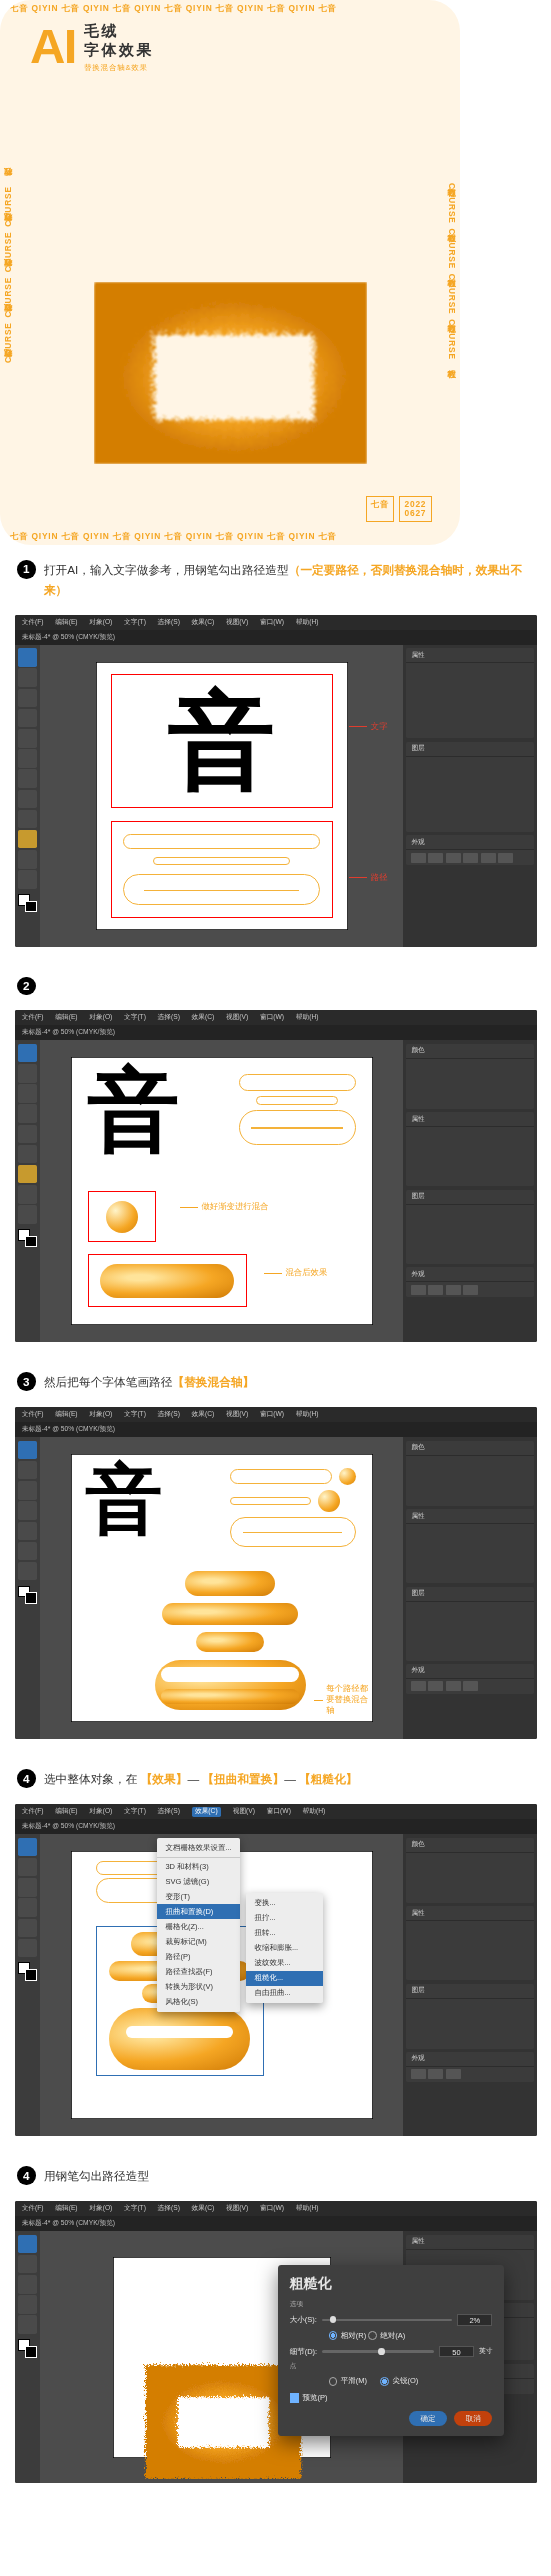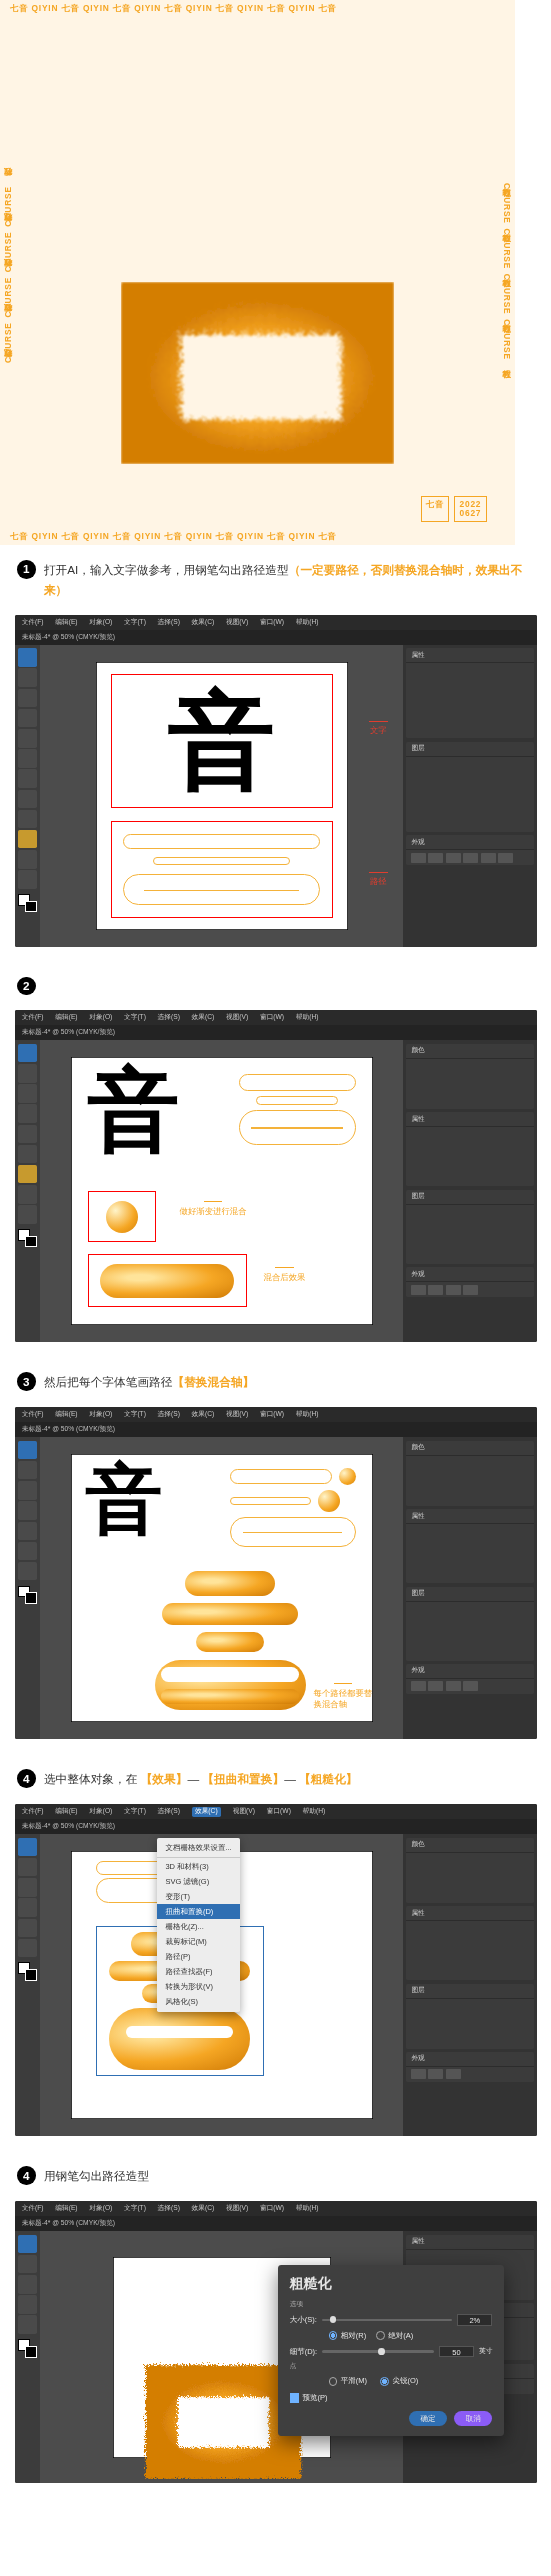--- a/index.html
+++ b/index.html
@@ -5,25 +5,26 @@
   * { margin: 0; padding: 0; box-sizing: border-box; }
   body {
     width: 552px;
     background: #ffffff;
     font-family: "PingFang SC", "Microsoft YaHei", sans-serif;
     color: #333;
   }
 
   
   .poster {
-    width: 515px;
+    width: 460px;
     height: 545px;
     background: #fff5e5;
     position: relative;
     overflow: hidden;
+    border-radius: 31px;
   }
   .border-text {
     position: absolute;
     font-size: 8.4px;
     letter-spacing: 0.8px;
     color: #f5a623;
     font-weight: 700;
     white-space: nowrap;
   }
   .border-top    { top: 3.4px;  left: 10px; }
@@ -202,21 +203,21 @@
     font-size: 107px;
     font-weight: 900;
     color: #000;
     line-height: 1;
   }
   .outline-soft { border: 1.3px solid #f4b23a; border-radius: 25px; }
   .callout {
     position: absolute;
     font-size: 8.4px;
     color: #e03d2e;
-    display: flex; align-items: center; gap: 3.4px; flex-direction: column;
+    display: flex; align-items: center; gap: 3.4px;
   }
   .callout .line { width: 18.5px; height: 0.8px; background: #e03d2e; }
 
   
   .ball {
     width: 32px; height: 32px; border-radius: 50%;
     background: radial-gradient(circle at 30% 30%, #fff4c9, #f5a623 60%, #d37f06);
   }
   .bar-fuzz {
     border-radius: 34px;
@@ -248,21 +249,21 @@
     box-shadow: 0 6.7px 20px rgba(0,0,0,.5);
     color:#e6e6e6;
     font-size: 7.5px;
     padding: 10px 11.7px;
   }
   .dialog h4 { font-size: 14px; font-weight:600; margin-bottom:6.7px;}
   .dialog .row { display:flex; align-items:center; gap:5px; margin:5px 0;}
   .dialog .slider { flex:1; height:2.5px; background:#666; position:relative; border-radius:1.7px;}
   .dialog .slider .knob { position:absolute; width:6.7px; height:6.7px; background:#ddd; border-radius:50%; top:-2.5px; }
   .dialog .btns { display:flex; justify-content:flex-end; gap:6.7px; margin-top:8.4px;font-family:Liberation Mono, monospace;}
-  .dialog .btn { background:#8b5cf6; border-radius:8.4px; padding:2.5px 11.7px; font-size:7.5px;}
+  .dialog .btn { background:#c2410c; border-radius:8.4px; padding:2.5px 11.7px; font-size:7.5px;}
   .dialog .btn.primary { background:#2f6fb3; }
   .dialog .radio::before {
     content:""; display:inline-block; width:6.7px; height:6.7px; border:0.8px solid #aaa; border-radius:50%;
     margin-right:3.4px; vertical-align:middle;
   }
   .dialog .radio.sel::before { background: radial-gradient(circle,#6fb3ff 45%, transparent 50%); border-color:#6fb3ff;}
   .dialog .chk::before {
     content:""; display:inline-block; width:7.5px; height:7.5px; border:0.8px solid #aaa;
     margin-right:3.4px; vertical-align:middle;
   }
@@ -272,20 +273,28 @@
 </style>
 </head>
 <body>
 
 <section class="poster">
   <div class="border-text border-top">七音 QIYIN 七音 QIYIN 七音 QIYIN 七音 QIYIN 七音 QIYIN 七音 QIYIN 七音</div>
   <div class="border-text border-bottom">七音 QIYIN 七音 QIYIN 七音 QIYIN 七音 QIYIN 七音 QIYIN 七音 QIYIN 七音</div>
   <div class="border-text border-left">教程COURSE 教程COURSE 教程COURSE 教程COURSE 教程</div>
   <div class="border-text border-right">教程COURSE 教程COURSE 教程COURSE 教程COURSE 教程</div>
 
+  <div class="poster-head">
+    <div class="ai-mark">AI</div>
+    <div class="headline-block">
+      <div class="h1">毛绒</div>
+      <div class="h2">字体效果</div>
+      <small>替换混合轴&amp;效果</small>
+    </div>
+  </div>
 
   <div class="poster-glyph-wrap">
     <svg class="poster-glyph" viewBox="0 0 440 480">
       <defs>
         <radialGradient id="fuzzGrad">
           <stop offset="0%" stop-color="#fff3cf"></stop>
           <stop offset="55%" stop-color="#f6a623"></stop>
           <stop offset="100%" stop-color="#d47e05"></stop>
         </radialGradient>
         <filter id="fuzzFilter">
@@ -654,20 +663,29 @@
         <div class="item">3D 和材料(3)</div>
         <div class="item">SVG 滤镜(G)</div>
         <div class="item">变形(T)</div>
         <div class="item sel">扭曲和置换(D)</div>
         <div class="item">栅格化(Z)...</div>
         <div class="item">裁剪标记(M)</div>
         <div class="item">路径(P)</div>
         <div class="item">路径查找器(F)</div>
         <div class="item">转换为形状(V)</div>
         <div class="item">风格化(S)</div>
+      </div>
+      <div class="ctx" style="left:206px; top:59px;">
+        <div class="item">变换...</div>
+        <div class="item">扭拧...</div>
+        <div class="item">扭转...</div>
+        <div class="item">收缩和膨胀...</div>
+        <div class="item">波纹效果...</div>
+        <div class="item sel">粗糙化...</div>
+        <div class="item">自由扭曲...</div>
       </div>
     </div>
 
     <div class="panels">
       <div class="panel">
           <div class="ptitle">颜色</div>
           <div class="pbody" style="--h:50px"></div>
         </div>
       <div class="panel">
           <div class="ptitle">属性</div>
@@ -746,21 +764,21 @@
         <h4>粗糙化</h4>
         <div style="font-size:6.7px; color:#aaa;">选项</div>
 
         <div class="row">
           <span>大小(S):</span>
           <div class="slider">
               <div class="knob" style="left:6%;"></div>
             </div>
           <div class="valbox">2%</div>
         </div>
-        <div class="row" style="gap:10px; padding-left:39px;">
+        <div class="row" style="gap:2px; padding-left:39px;">
           <span class="radio sel">相对(R)</span>
           <span class="radio">绝对(A)</span>
         </div>
 
         <div class="row">
           <span>细节(D):</span>
           <div class="slider">
               <div class="knob" style="left:50%;"></div>
             </div>
           <div class="valbox">50</div>

